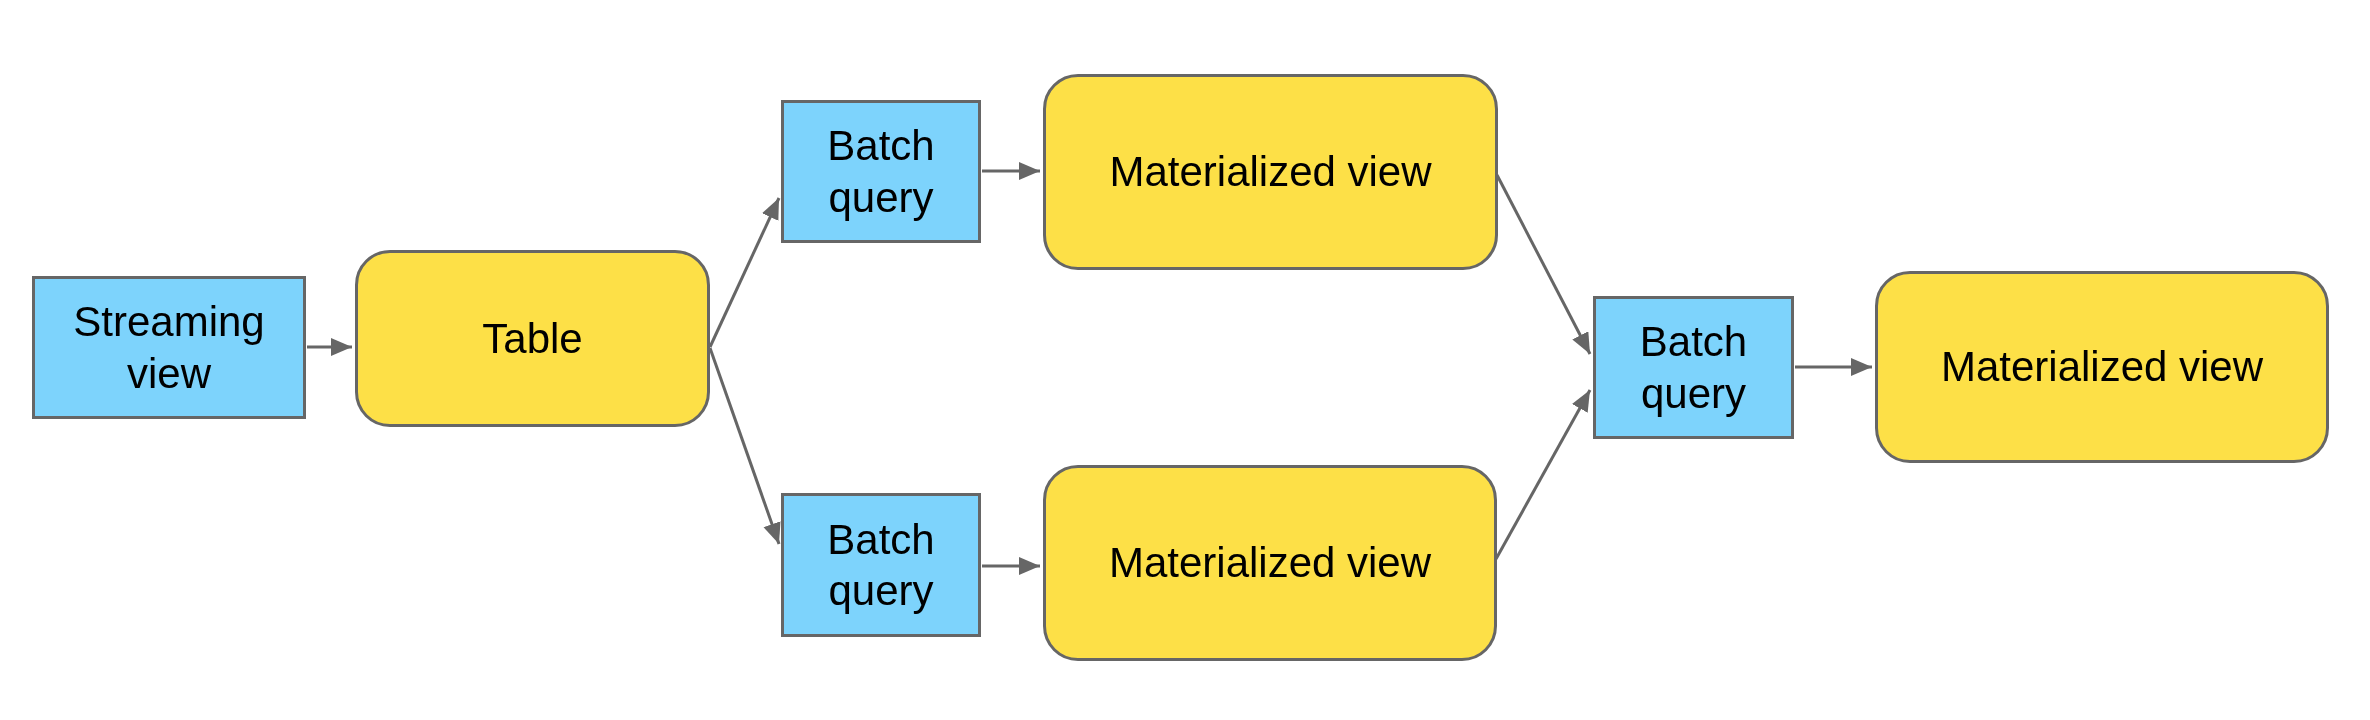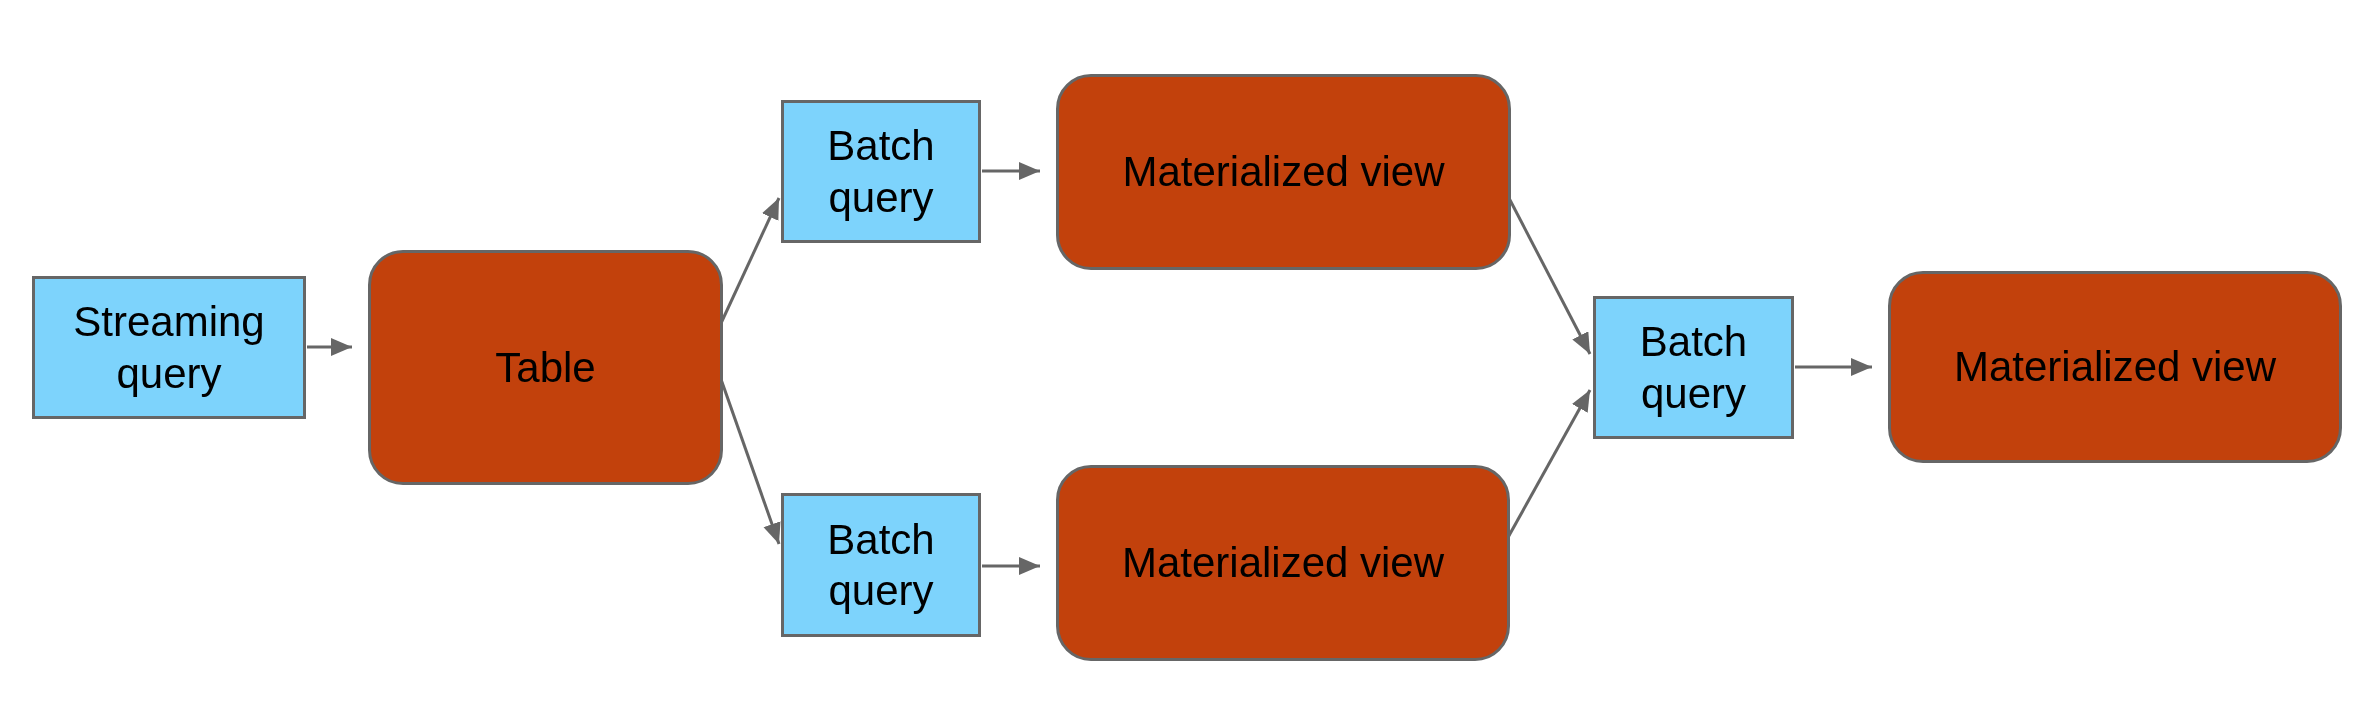--- a/index.html
+++ b/index.html
@@ -33,31 +33,30 @@
     text-align: center;
     color: #000000;
     font-size: 42px;
     line-height: 1.22;
   }
   .node-query {
     background: #7dd3fc;
     border-radius: 0;
   }
   .node-dataset {
-    background: #c2410c;
+    background: #fde047;
     border-radius: 35px;
-    margin-left: 13px;
   }
   .node .label {
     display: block;
     padding: 0 6px;
   }
   
   .n-streaming   { left: 32px;   top: 276px; width: 274px; height: 143px; }
-  .n-table       { left: 355px;  top: 250px; width: 355px; height: 235px; }
+  .n-table       { left: 355px;  top: 250px; width: 355px; height: 177px; }
   .n-batch-top   { left: 781px;  top: 100px; width: 200px; height: 143px; }
   .n-mv-top      { left: 1043px; top: 74px;  width: 455px; height: 196px; }
   .n-batch-bot   { left: 781px;  top: 493px; width: 200px; height: 144px; }
   .n-mv-bot      { left: 1043px; top: 465px; width: 454px; height: 196px; }
   .n-batch-mid   { left: 1593px; top: 296px; width: 201px; height: 143px; }
   .n-mv-final    { left: 1875px; top: 271px; width: 454px; height: 192px; }
 </style>
 </head>
 <body>
 
@@ -73,21 +72,21 @@
     <line x1="710" y1="347" x2="779" y2="198" stroke="#666666" stroke-width="3" marker-end="url(#arrowhead)"></line>
     <line x1="710" y1="348" x2="779" y2="544" stroke="#666666" stroke-width="3" marker-end="url(#arrowhead)"></line>
     <line x1="982" y1="171" x2="1040" y2="171" stroke="#666666" stroke-width="3" marker-end="url(#arrowhead)"></line>
     <line x1="982" y1="566" x2="1040" y2="566" stroke="#666666" stroke-width="3" marker-end="url(#arrowhead)"></line>
     <line x1="1497" y1="175" x2="1590" y2="354" stroke="#666666" stroke-width="3" marker-end="url(#arrowhead)"></line>
     <line x1="1496" y1="559" x2="1590" y2="390" stroke="#666666" stroke-width="3" marker-end="url(#arrowhead)"></line>
     <line x1="1795" y1="367" x2="1872" y2="367" stroke="#666666" stroke-width="3" marker-end="url(#arrowhead)"></line>
   </svg>
 
   <div class="node node-query n-streaming">
-    <span class="label">Streaming query</span>
+    <span class="label">Streaming view</span>
   </div>
 
   <div class="node node-dataset n-table">
     <span class="label">Table</span>
   </div>
 
   <div class="node node-query n-batch-top">
     <span class="label">Batch query</span>
   </div>
 

